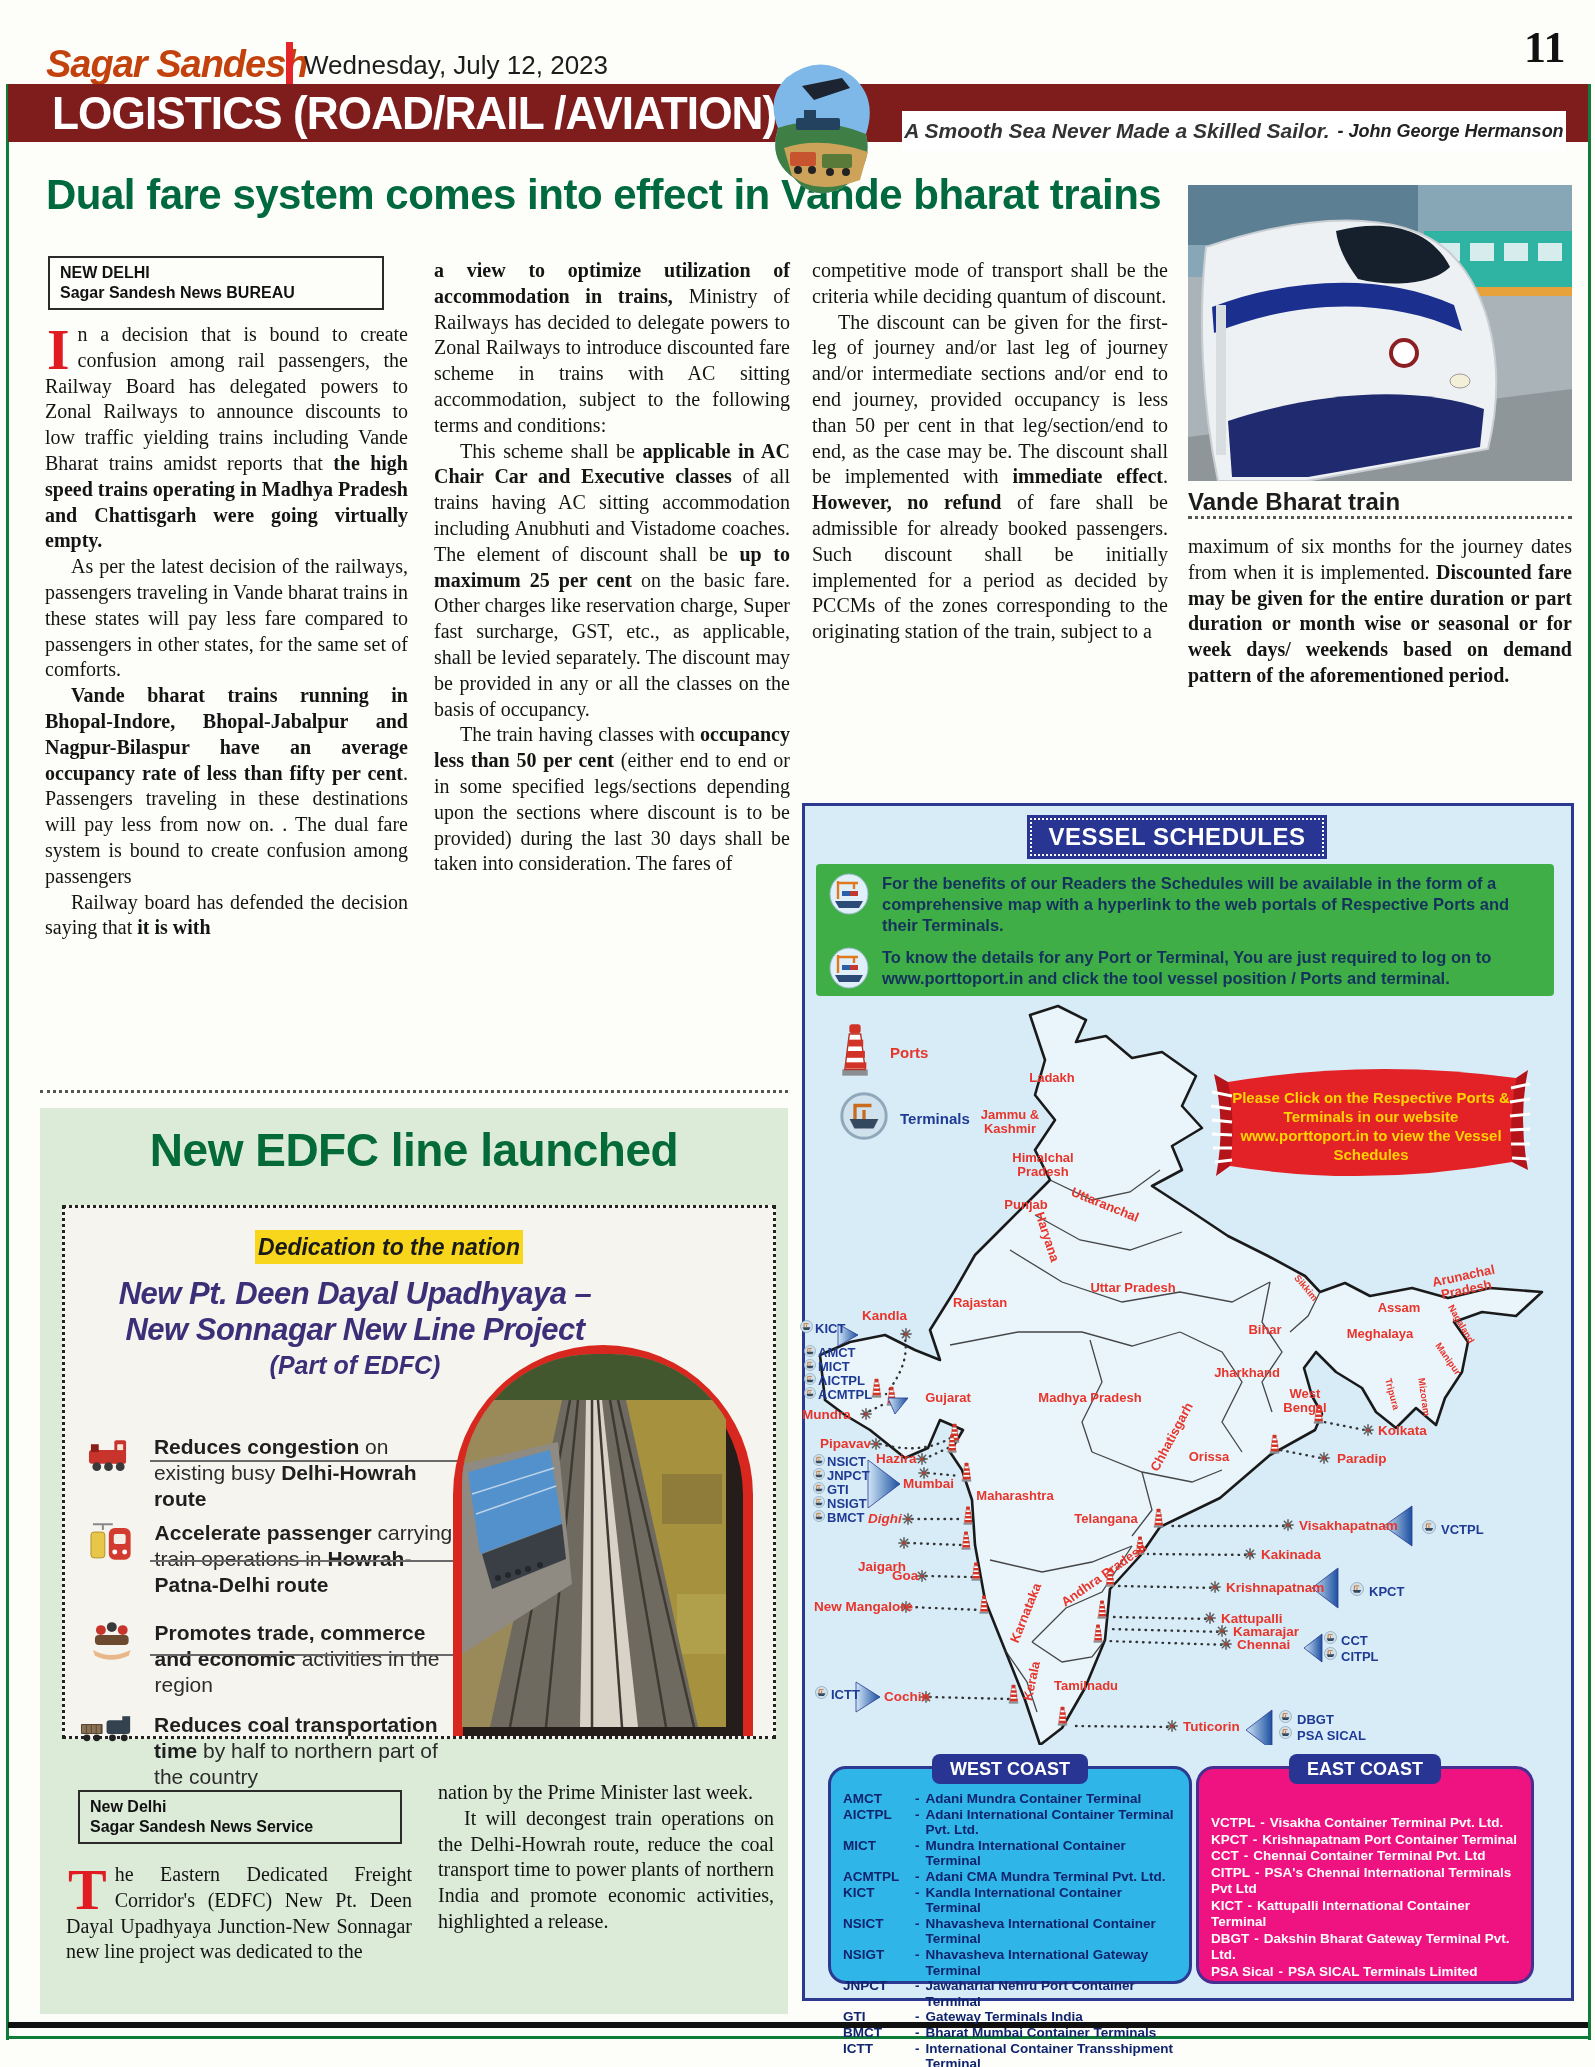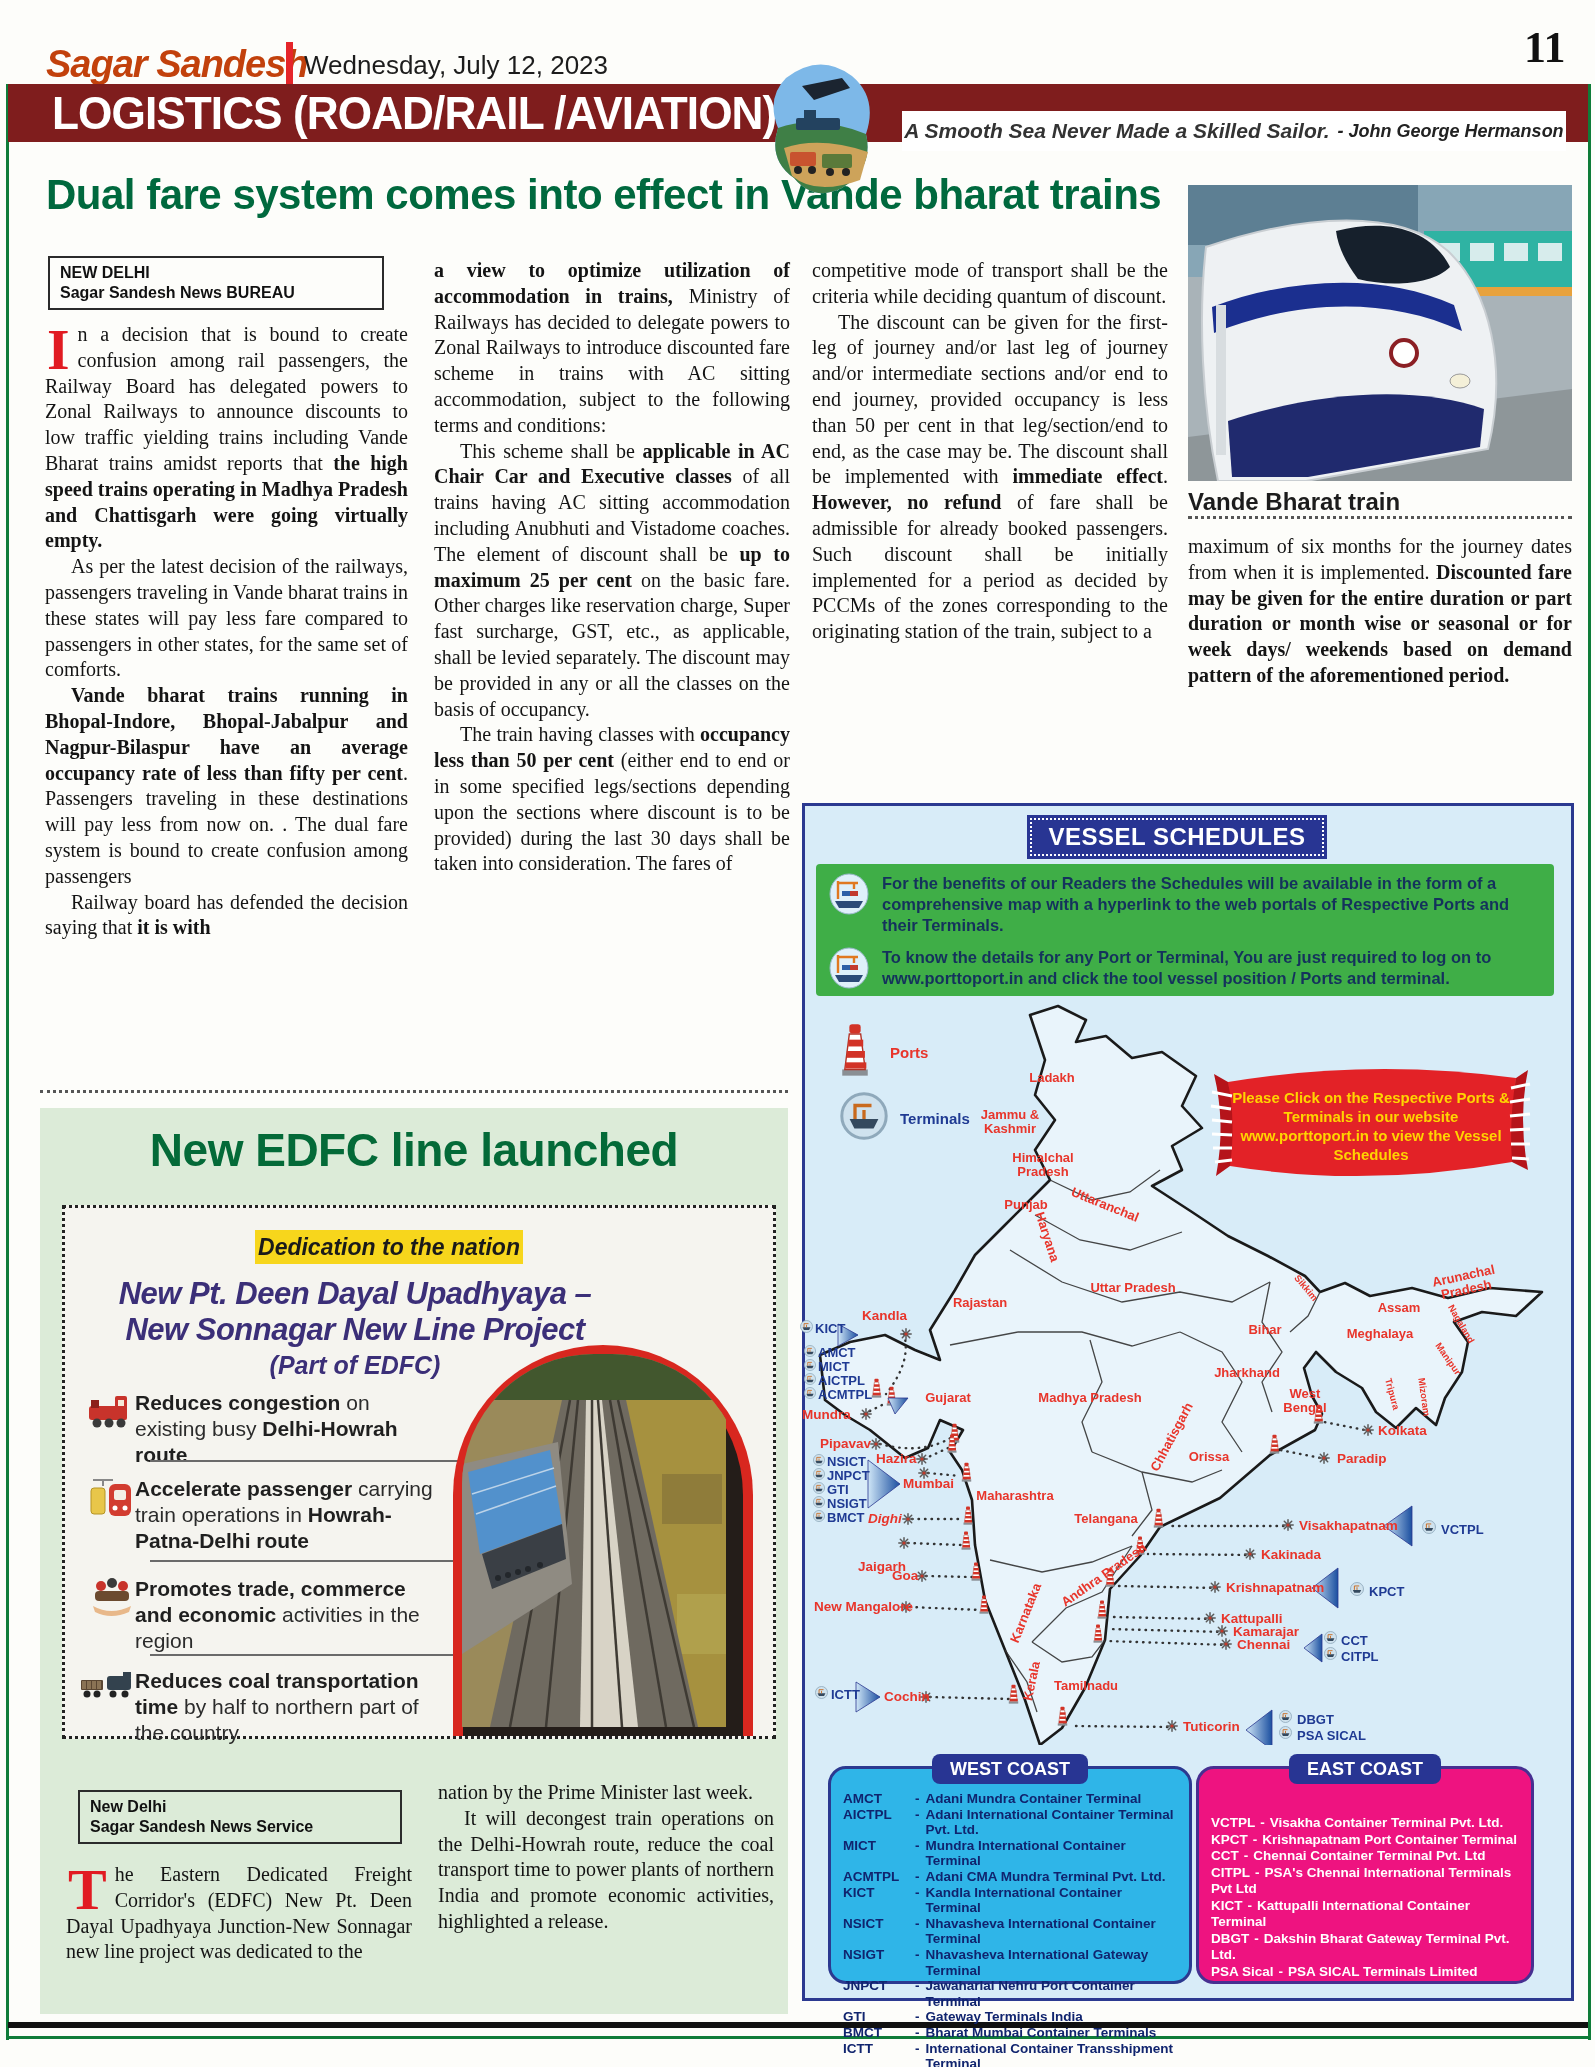--- a/index.html
+++ b/index.html
@@ -59,21 +59,21 @@
   .eastlist .crow .abbr{display:inline;width:auto;flex:none;margin-right:5px;}
   .eastlist .crow .dash{margin-right:5px;}
 
   
   .edfc-panel{background:#dcebd8;}
   .edfc-head{font:800 46px/52px "Liberation Sans",sans-serif;color:#046a38;text-align:center;letter-spacing:-.5px;}
   .infog{background:#f5f4ef;border:3px dotted #222;}
   .ytag{background:#f7d61c;font:italic 800 23px/34px "Liberation Sans",sans-serif;color:#1a1a1a;text-align:center;}
   .ptitle{font:italic 800 31px/36px "Liberation Sans",sans-serif;color:#3b2f78;text-align:center;letter-spacing:-.5px;}
   .ptitle3{font:italic 800 25px/30px "Liberation Sans",sans-serif;color:#3b2f78;text-align:center;}
-  .bullet{display:flex;gap:0;align-items:flex-start;}
+  .bullet{display:flex;gap:20px;align-items:flex-start;margin-top:44px;}
   .bullet .btxt{font:500 21px/26px "Liberation Sans",sans-serif;color:#2b2b2b;}
   .bullet .btxt .rb{font-weight:800;color:#1f1f1f;}
   .bsep{border-top:2px solid #6a6a6a;height:0;}
   .arch-outer{border-radius:150px 150px 0 0;background:#d8271f;}
   .arch-mid{position:absolute;left:10px;top:10px;right:10px;bottom:0;border-radius:140px 140px 0 0;background:#241d19;}
   .arch-in{position:absolute;left:9px;top:9px;right:9px;bottom:0;border-radius:132px 132px 0 0;overflow:hidden;}
 </style>
 </head>
 <body>
 

